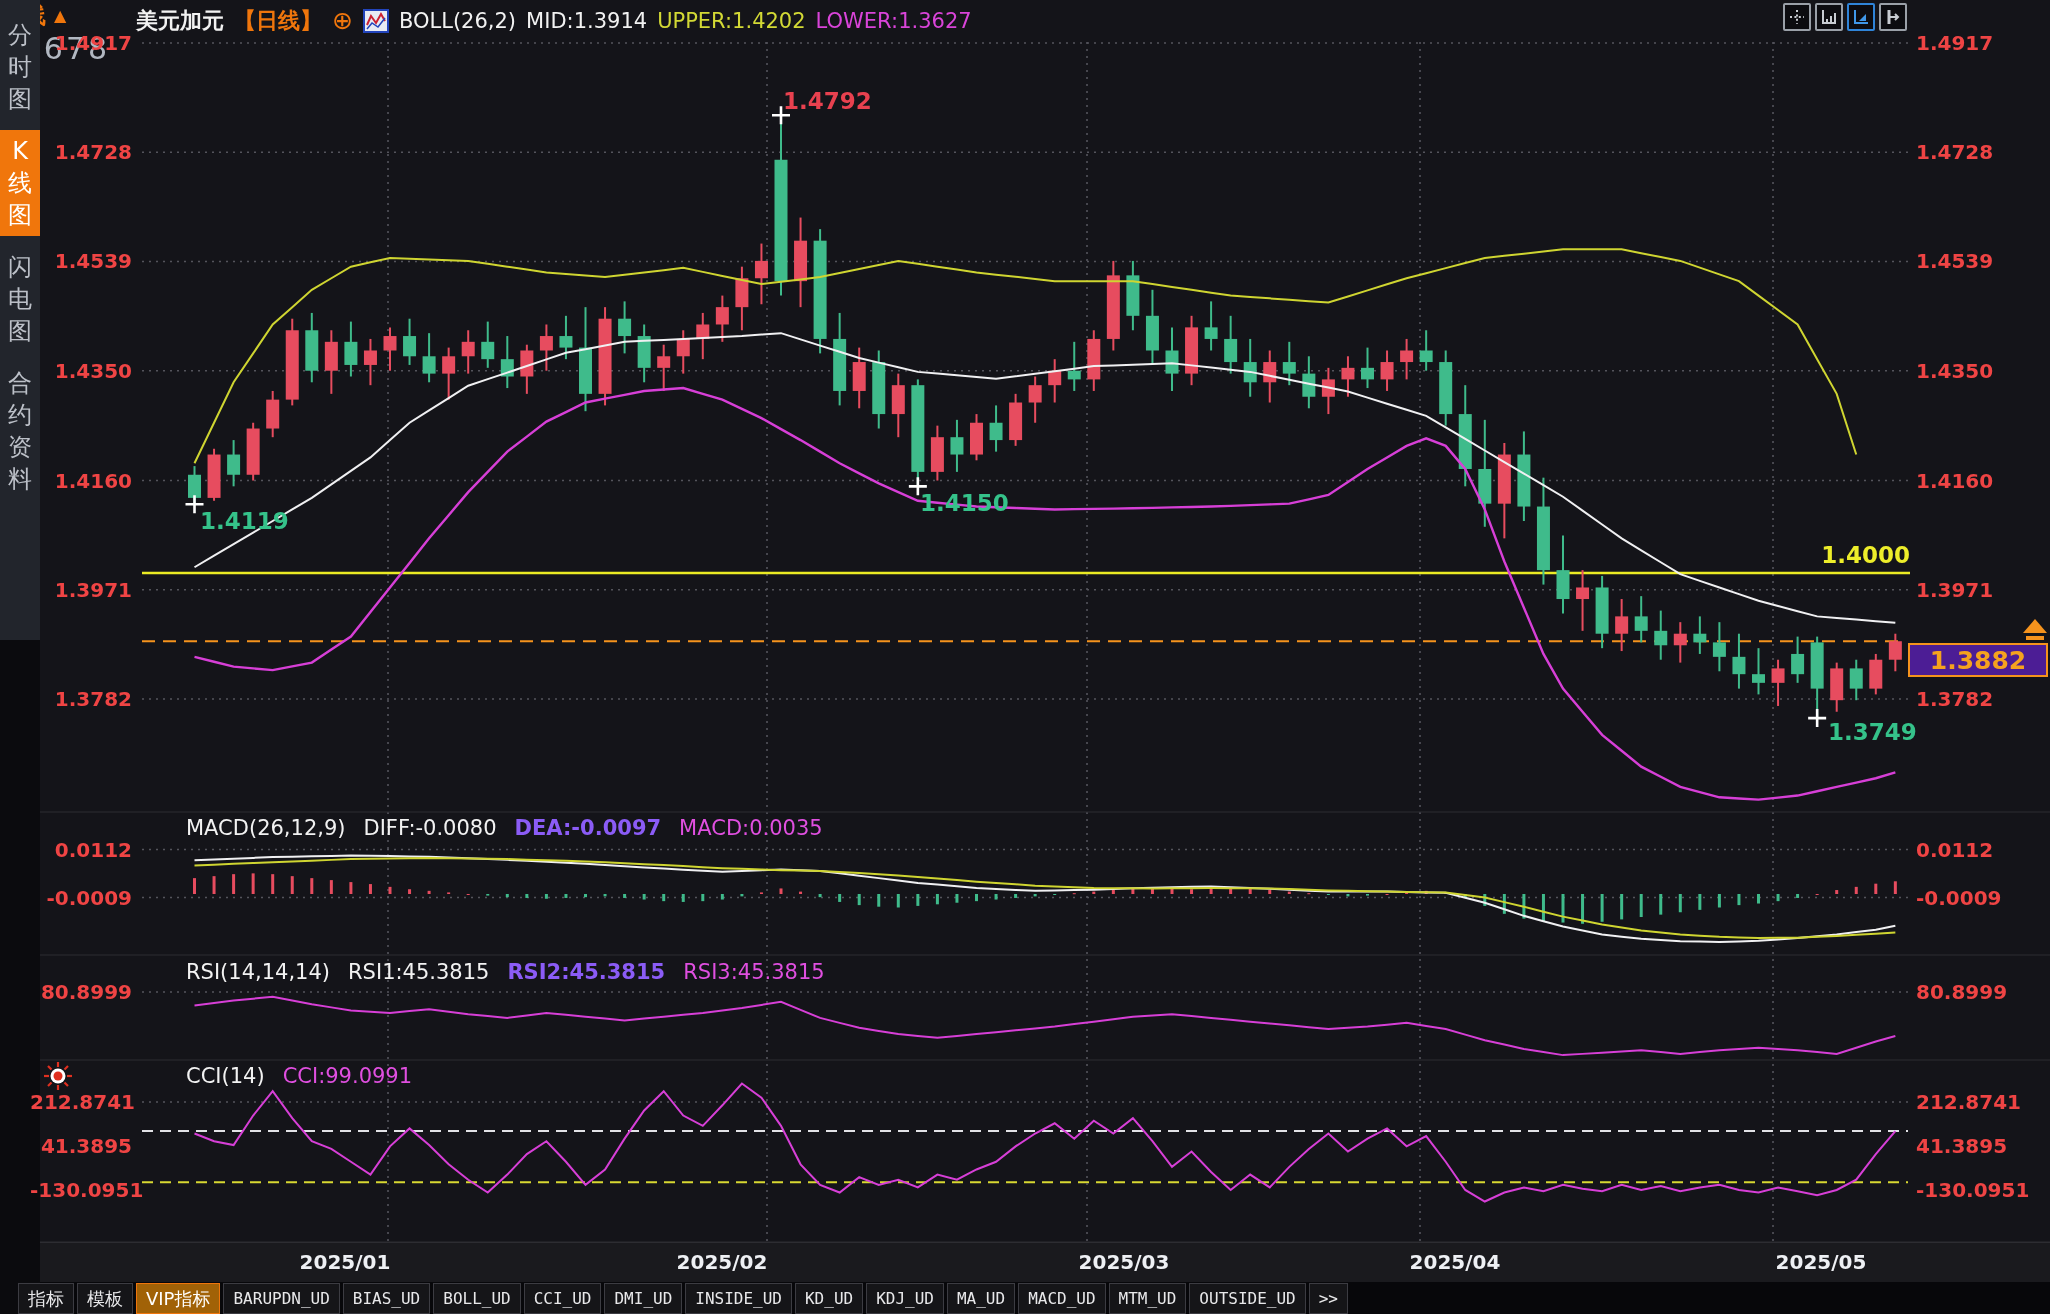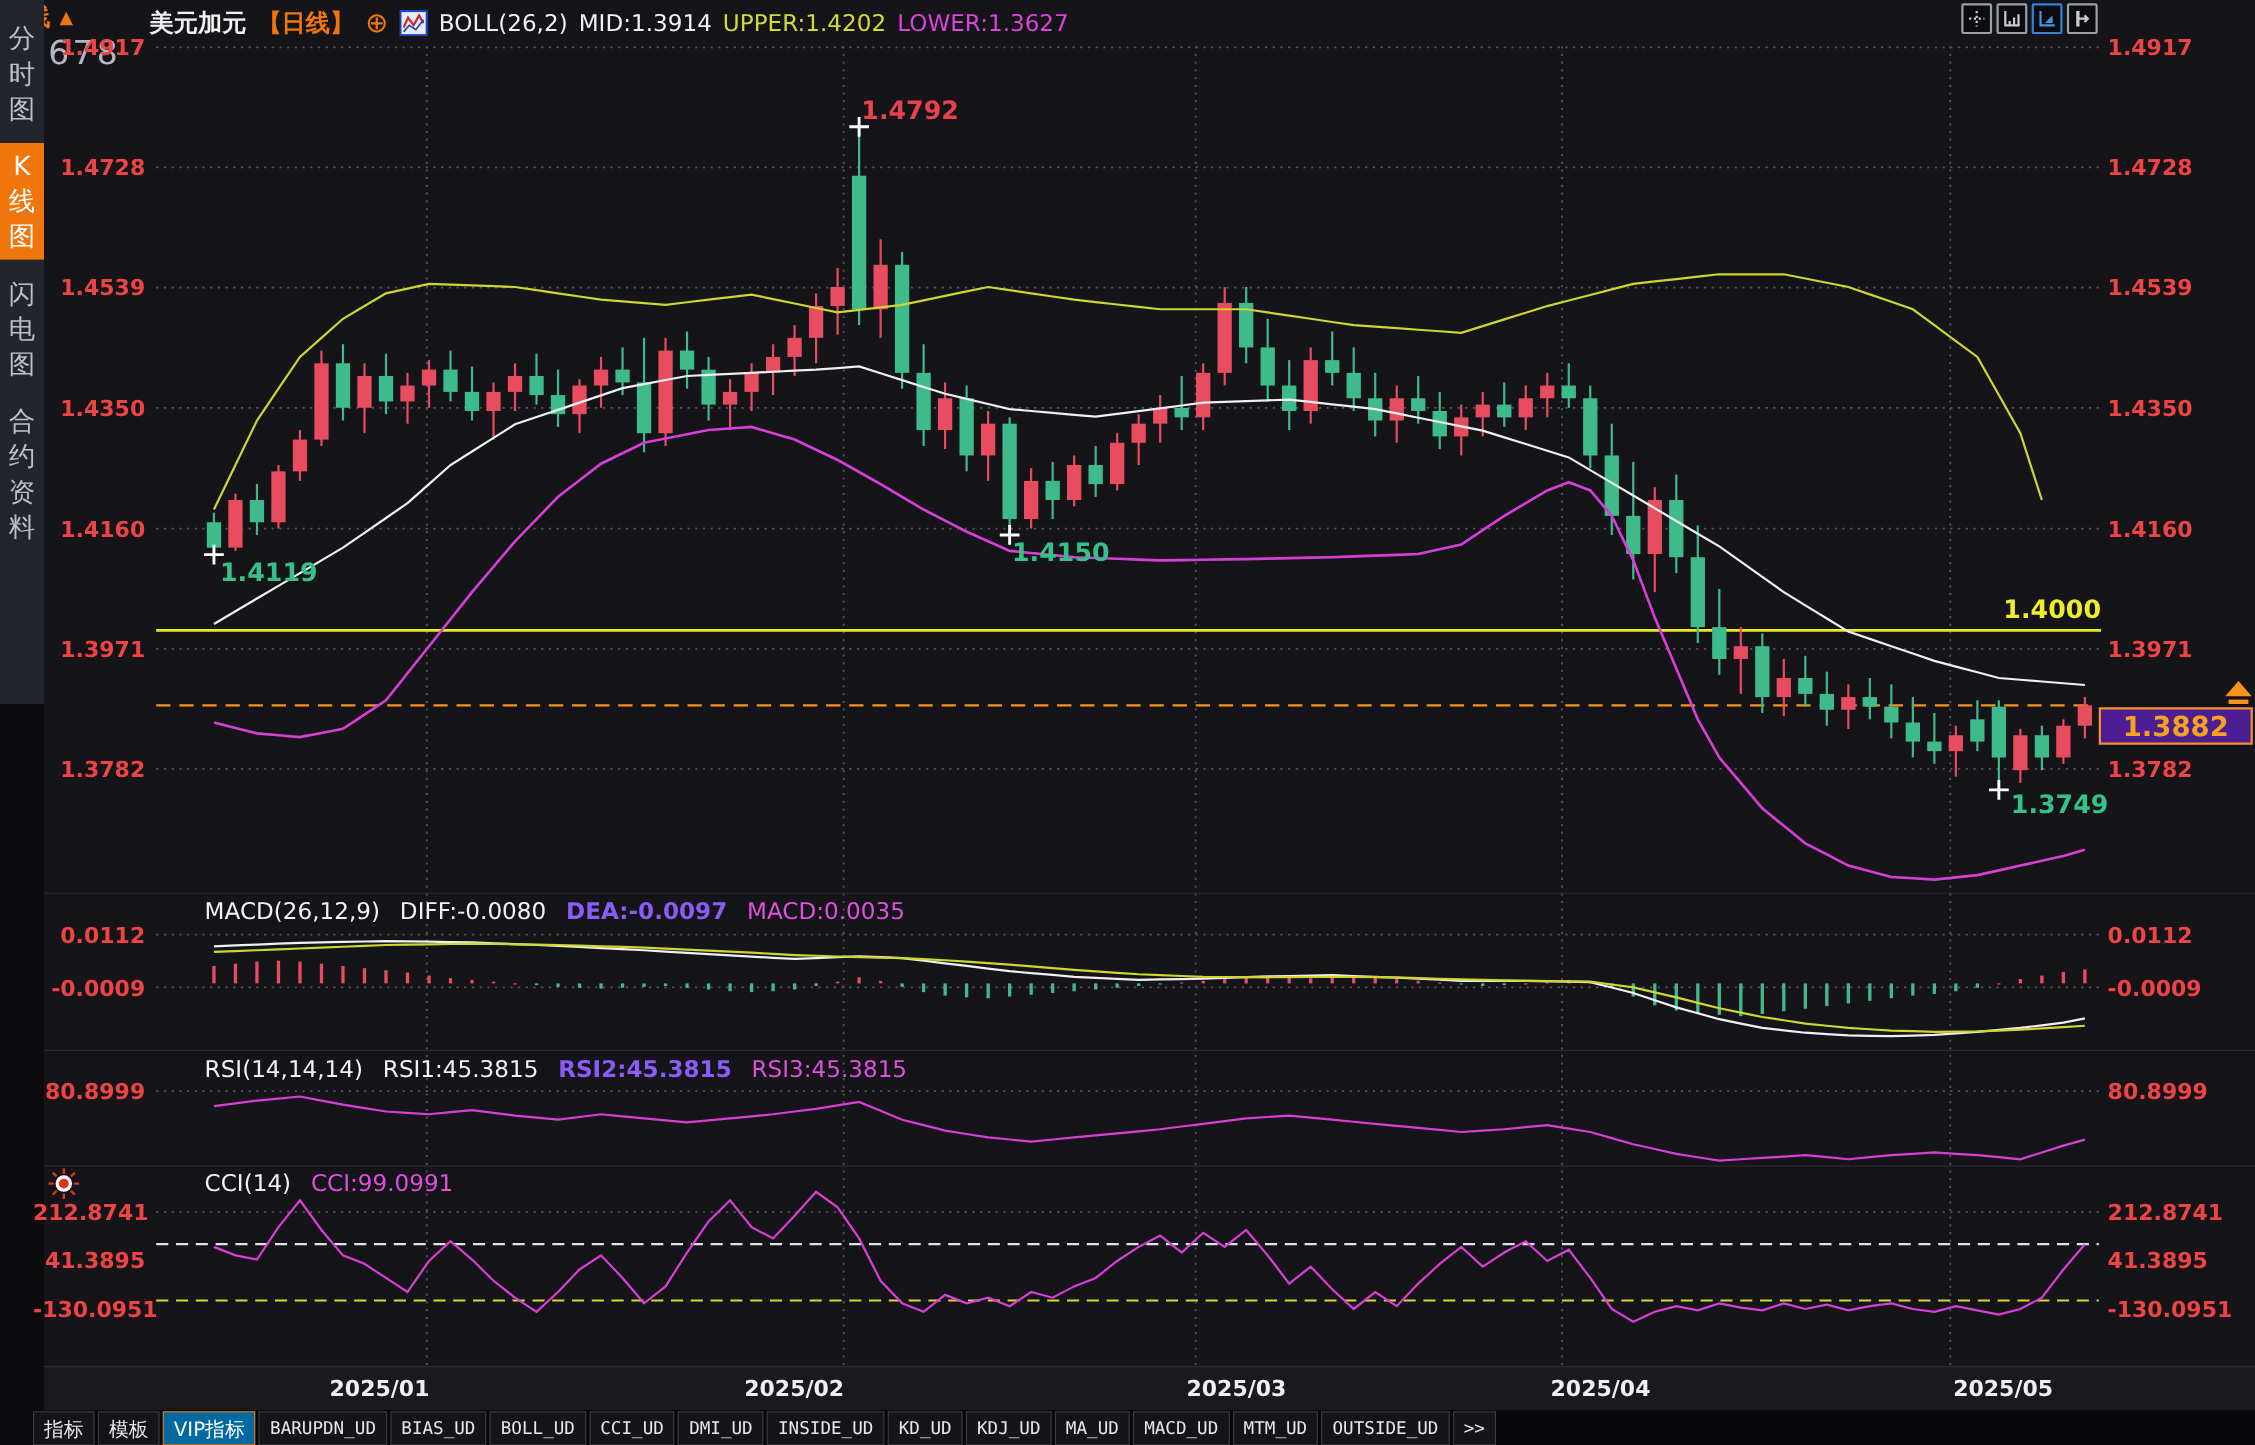--- a/index.html
+++ b/index.html
@@ -45,26 +45,26 @@
   .phdr{position:absolute;display:flex;gap:18px;font-size:21px;z-index:3;white-space:nowrap;}
   .pw{color:#f2f2f2;} .py{color:#8b5cf6;font-weight:bold;} .pm{color:#e04fe0;}
   
   .mon{position:absolute;top:1250px;width:110px;text-align:center;font-size:20px;font-weight:700;color:#eef0f4;z-index:3;}
   .period{left:48px;top:1250px;display:flex;align-items:center;gap:8px;color:#f0760c;
           font-size:23px;font-weight:700;z-index:3;cursor:pointer;}
   .period .tri{font-size:16px;}
   #xstrip{left:40px;top:1242px;width:2010px;height:40px;background:#1a1a1e;border-top:1px solid #2e2e33;}
   #tbstrip{left:0;top:1282px;width:2050px;height:32px;background:#07070a;}
   
-  #toolbar{left:30px;top:1283px;height:31px;display:flex;gap:3px;z-index:3;
+  #toolbar{left:18px;top:1283px;height:31px;display:flex;gap:3px;z-index:3;
            font-family:"DejaVu Sans Mono","Liberation Mono",monospace;font-size:16px;border-radius:11px;}
   .tab{background:#151518;border:1px solid #3c3c42;color:#e8e8ea;padding:0 9px;display:flex;
        align-items:center;cursor:pointer;white-space:nowrap;}
   .tab.cjk{font-family:"DejaVu Sans","Liberation Sans",sans-serif;font-size:18px;}
-  .tab.active{background:#0369a1;border-color:#f0760c;color:#ffffff;}
+  .tab.active{background:#a16207;border-color:#f0760c;color:#ffffff;}
   .wm{left:1918px;top:1258px;font-size:30px;color:#b2b8c2;letter-spacing:3px;z-index:3;}
 </style>
 </head>
 <body>
 
 <div class="bgstrip" id="xstrip"></div>
 <div class="bgstrip" id="tbstrip"></div>
 <div class="bgstrip" id="sidebarBelow"></div>
 
 <svg id="cv" width="2050" height="1314" viewBox="0 0 2050 1314">

